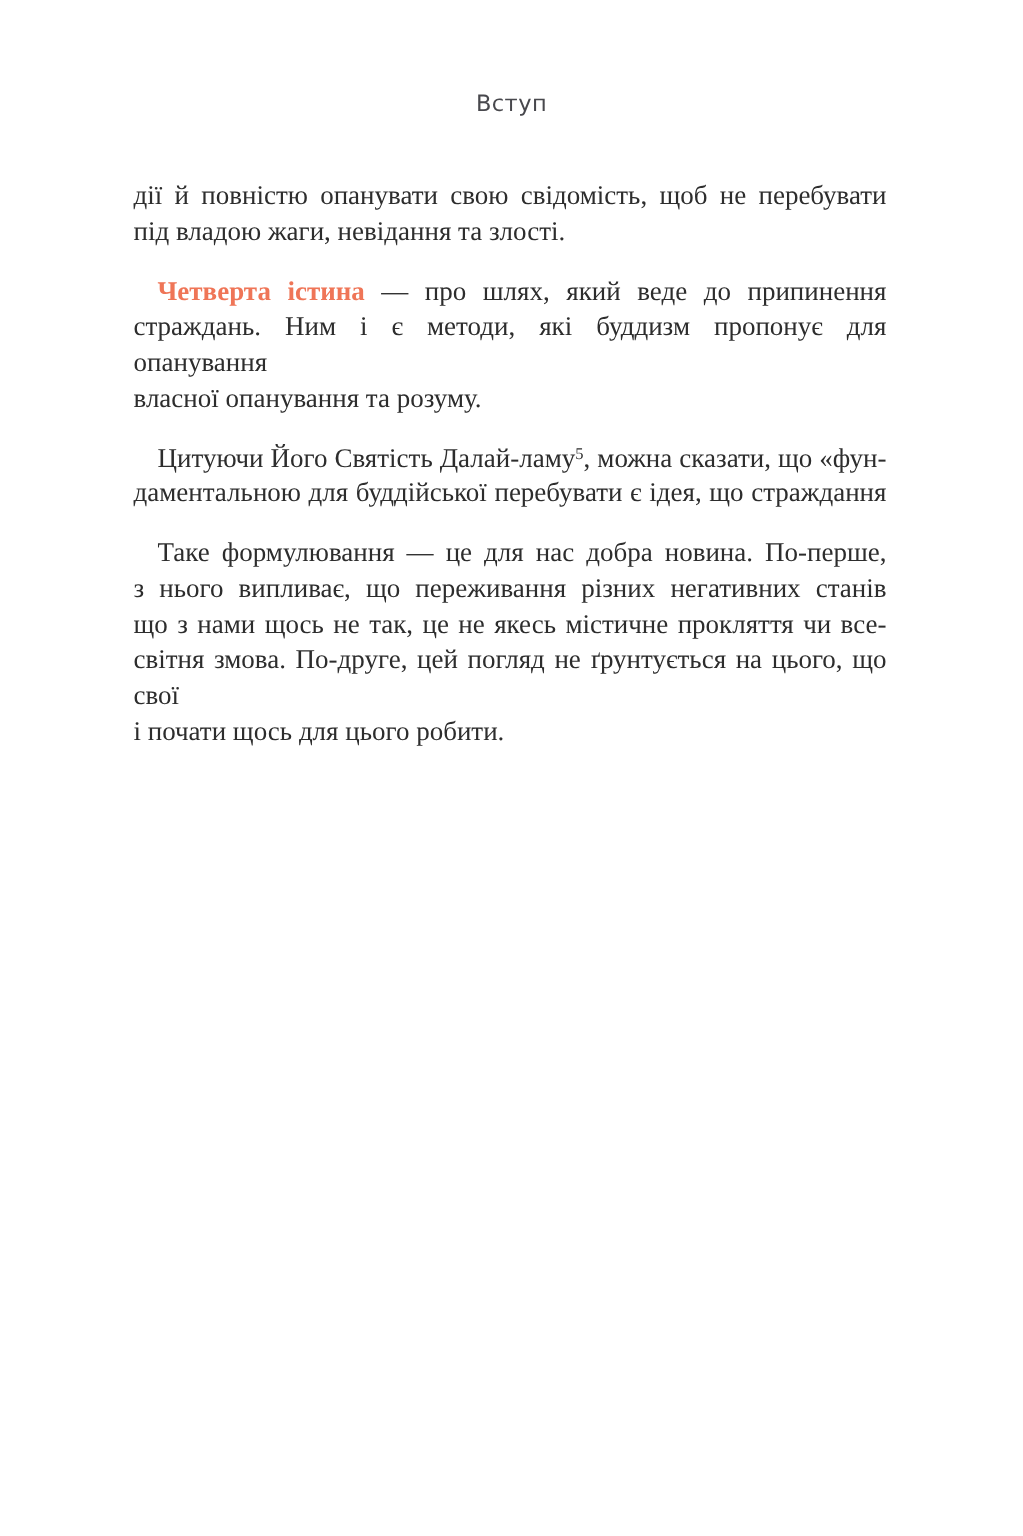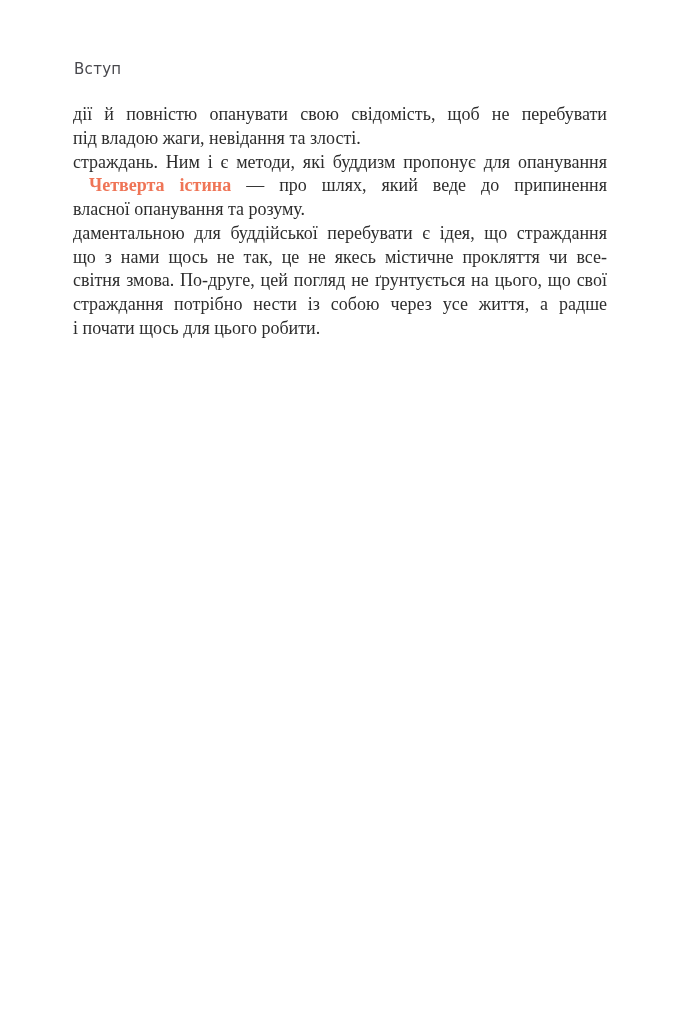--- a/index.html
+++ b/index.html
@@ -19,38 +19,38 @@
     left: 0; top: 0;
     width: 682px;
     height: 1024px;
     background: var(--bg, #ffffff);
   }
   .running-header {
     position: absolute;
     left: 74px;
     top: 61px;
     width: 534px;
-    text-align: left;
+    text-align: center;
     font-family: "DejaVu Sans", "Liberation Sans", sans-serif;
     font-size: 15px;
     line-height: 17px;
     letter-spacing: 0.3px;
     color: var(--header-color, #48484d);
   }
   .body-text {
     position: absolute;
     left: 73px;
     top: 103px;
     width: 534px;
     font-size: 18px;
     line-height: 23.75px;
     color: var(--body-color, #2d2d2d);
   }
   .paragraph {
-    margin: 0;
+    margin: 16px;
     padding: 0;
   }
   .line {
     text-align: justify;
     text-align-last: justify;
     text-justify: inter-word;
   }
   .line.lastline {
     text-align: left;
     text-align-last: left;
@@ -72,27 +72,29 @@
 <body>
 
 <div class="page">
   <div class="running-header">Вступ</div>
   <div class="body-text">
       <div class="paragraph">
         <div class="line"><span>дії й повністю опанувати свою свідомість, щоб не перебувати</span></div>
         <div class="line lastline"><span>під владою жаги, невідання та злості.</span></div>
       </div>
       <div class="paragraph">
+        <div class="line first-indent"><span class="hl">Четверта істина</span><span> — про шлях, який веде до припинення</span></div>
         <div class="line"><span>страждань. Ним і є методи, які буддизм пропонує для опанування</span></div>
-        <div class="line first-indent"><span class="hl">Четверта істина</span><span> — про шлях, який веде до припинення</span></div>
         <div class="line lastline"><span>власної опанування та розуму.</span></div>
       </div>
       <div class="paragraph">
+        <div class="line first-indent"><span>Цитуючи Його Святість Далай-ламу</span><span class="sup">5</span><span>, можна сказати, що «фун-</span></div>
         <div class="line"><span>даментальною для буддійської перебувати є ідея, що страждання</span></div>
       </div>
       <div class="paragraph">
+        <div class="line first-indent"><span>Таке формулювання — це для нас добра новина. По-перше,</span></div>
+        <div class="line"><span>з нього випливає, що переживання різних негативних станів</span></div>
         <div class="line"><span>що з нами щось не так, це не якесь містичне прокляття чи все-</span></div>
         <div class="line"><span>світня змова. По-друге, цей погляд не ґрунтується на цього, що свої</span></div>
-        <div class="line"><span>страждання потрібно нести із собою через усе життя, а радше</span></div>
         <div class="line lastline"><span>і почати щось для цього робити.</span></div>
       </div>
     </div>
 </div>
 
 </body></html>

